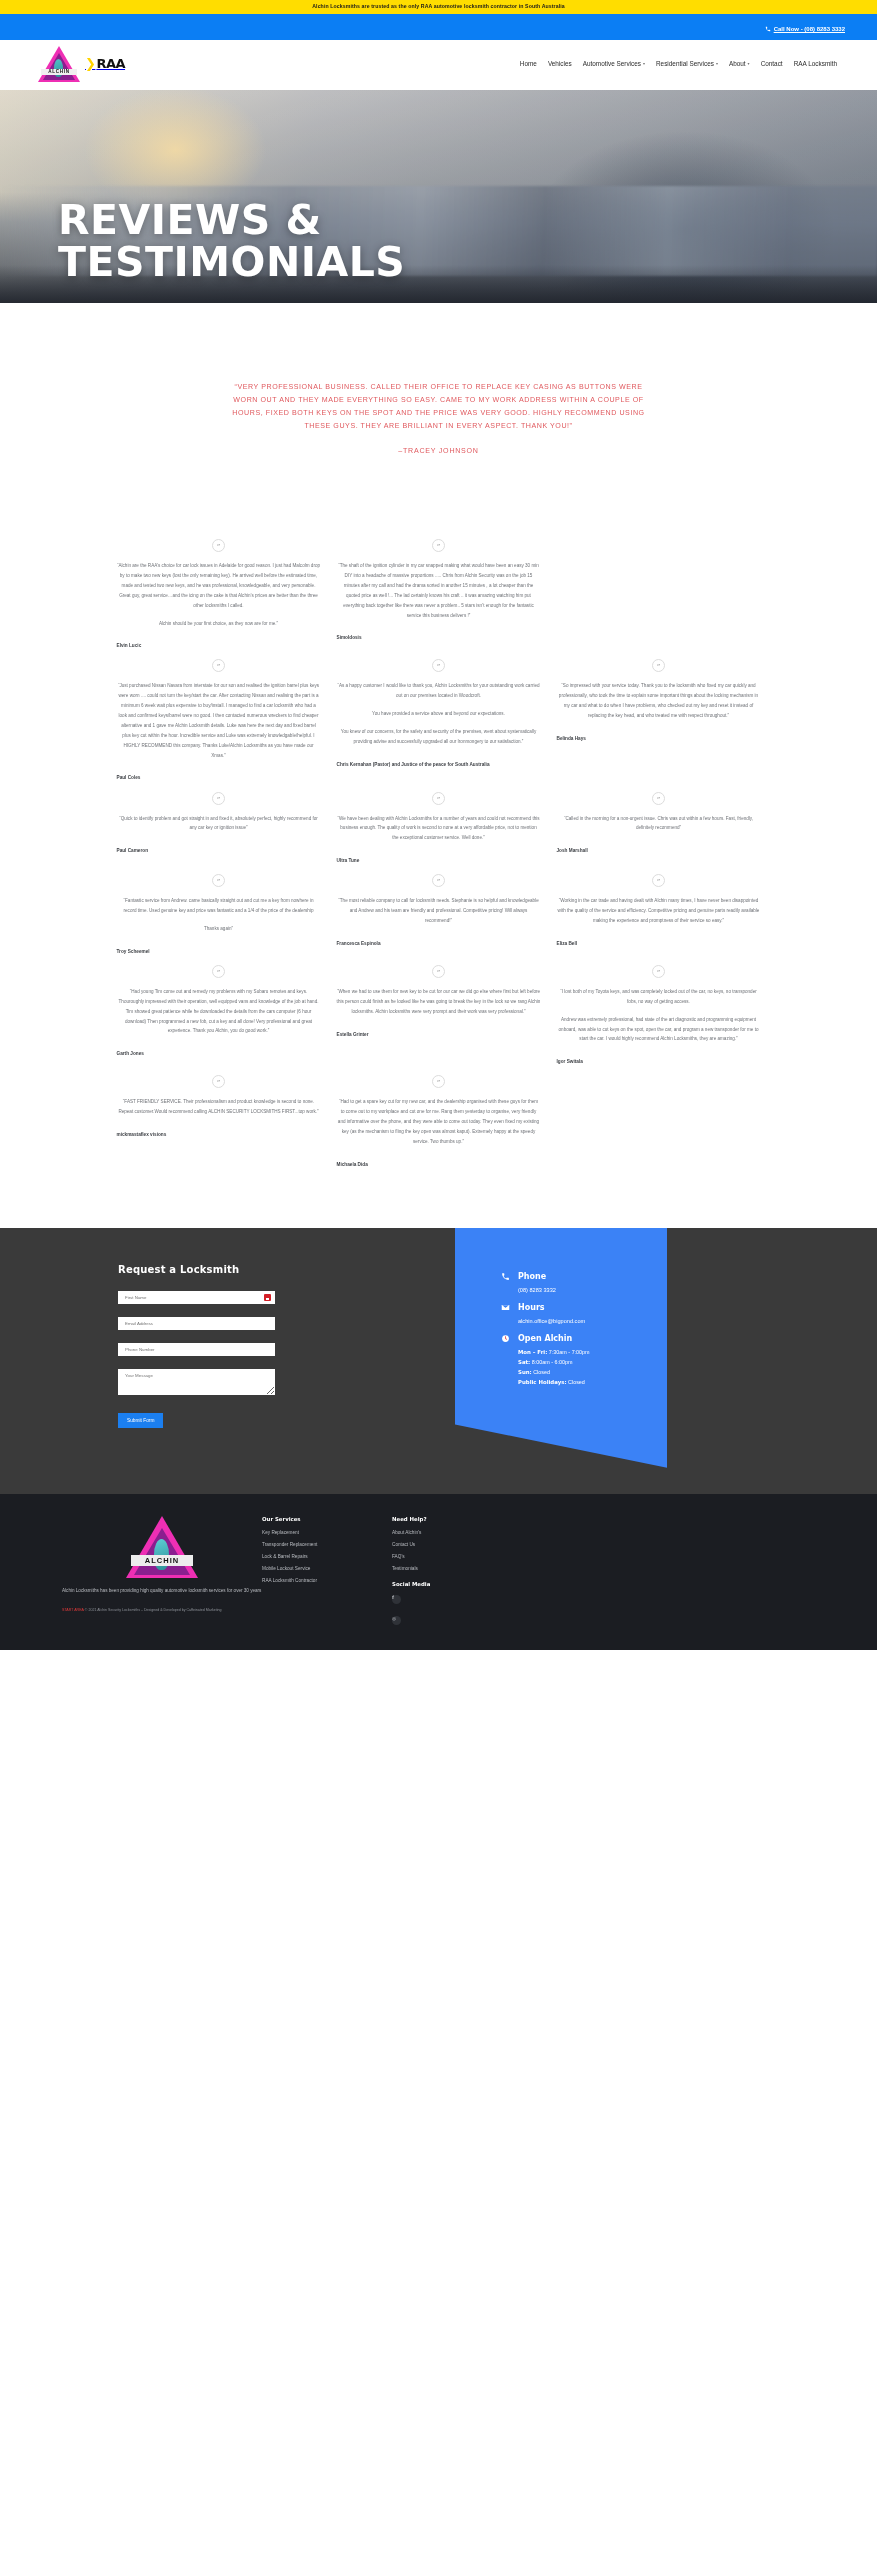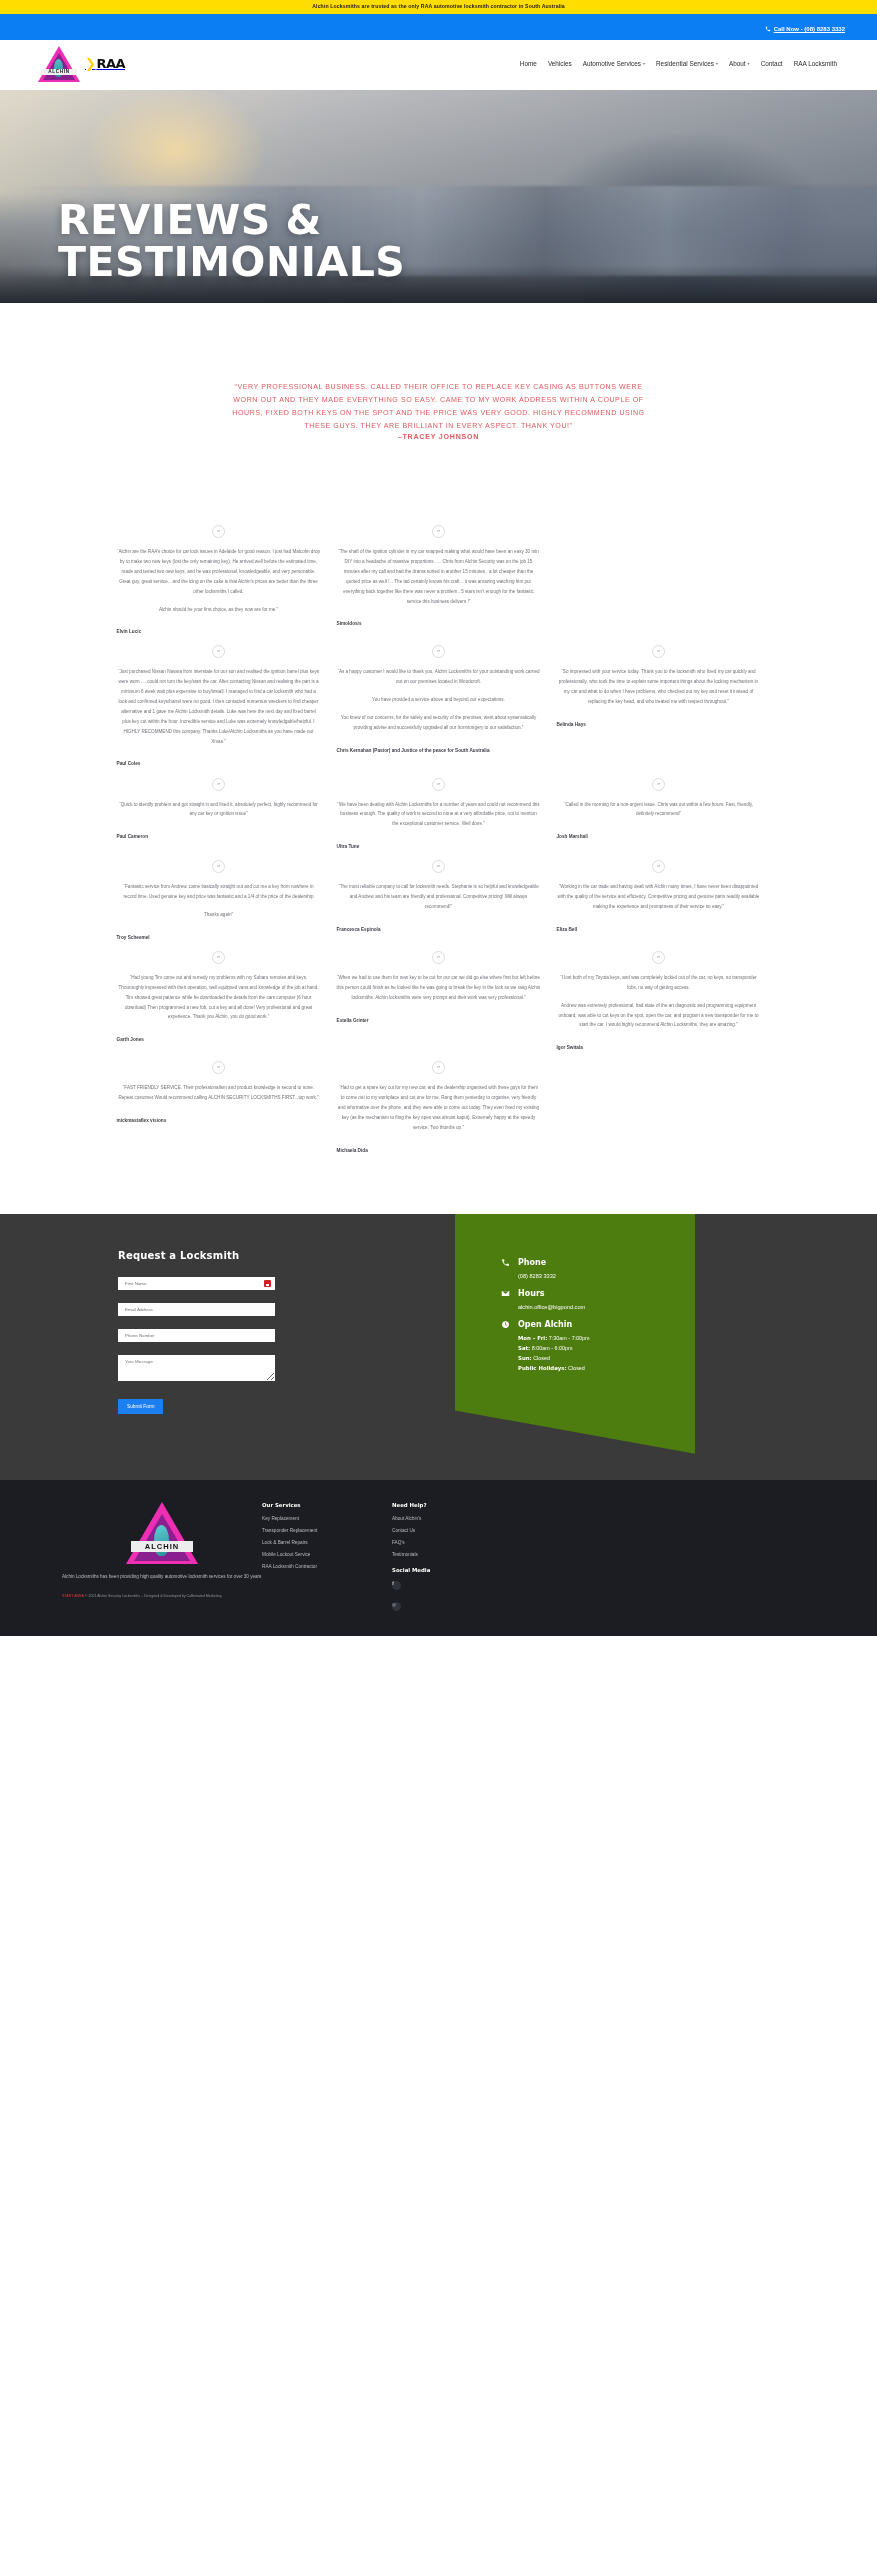--- a/index.html
+++ b/index.html
@@ -158,25 +158,25 @@
   }
   .featured-quote {
     width: 420px; margin: 0 auto;
     color: #e0595e;
     font-size: 7.1px;
     line-height: 1.85;
     letter-spacing: .55px;
     text-transform: uppercase;
   }
   .featured-author {
+    margin-top: 14px;
     color: #e0595e;
     font-size: 7.1px;
     letter-spacing: .75px;
     text-transform: uppercase;
-    font-weight: bold;
   }
 
   
   .testimonials {
     width: 660px;
     margin: 40px auto 0;
     padding-bottom: 60px;
   }
   .t-row { display: flex; align-items: flex-start; }
   .t-col { width: 220px; padding: 0 8px; }
@@ -247,22 +247,22 @@
   .submit-btn {
     background: #1b7ff0; color: #fff; border: none;
     font-size: 4.8px; padding: 5px 9px;
     font-family: "Liberation Sans", sans-serif;
     cursor: pointer;
     margin-top: 3px;
   }
   .info-side {
     position: absolute;
     left: 455px; top: 0;
-    width: 240px; height: 240px;
-    background: #4d7c0f;
+    width: 212px; height: 240px;
+    background: #3b82f6;
     clip-path: polygon(0 0, 100% 0, 100% 100%, 0 82%);
     padding: 44px 0 0 46px;
   }
   .info-head {
     display: flex; align-items: center; gap: 8px;
     color: #fff;
     font-family: "DejaVu Sans", sans-serif;
     font-weight: 900;
     font-size: 8px;
     margin-bottom: 6px;

